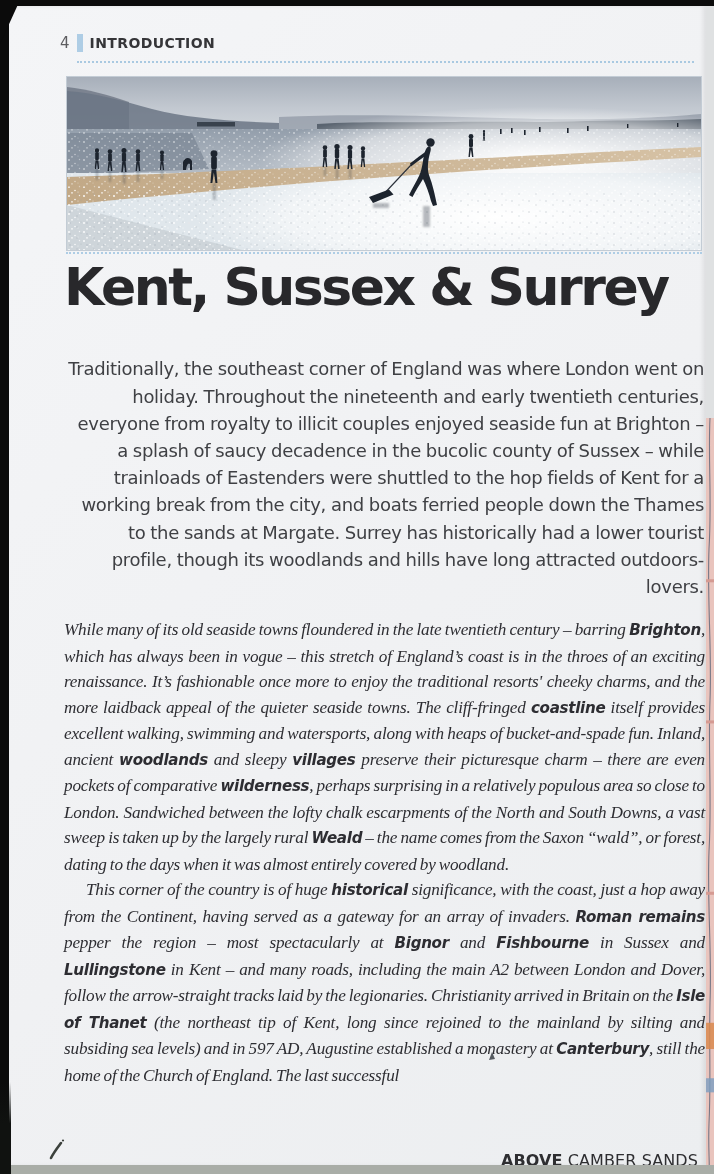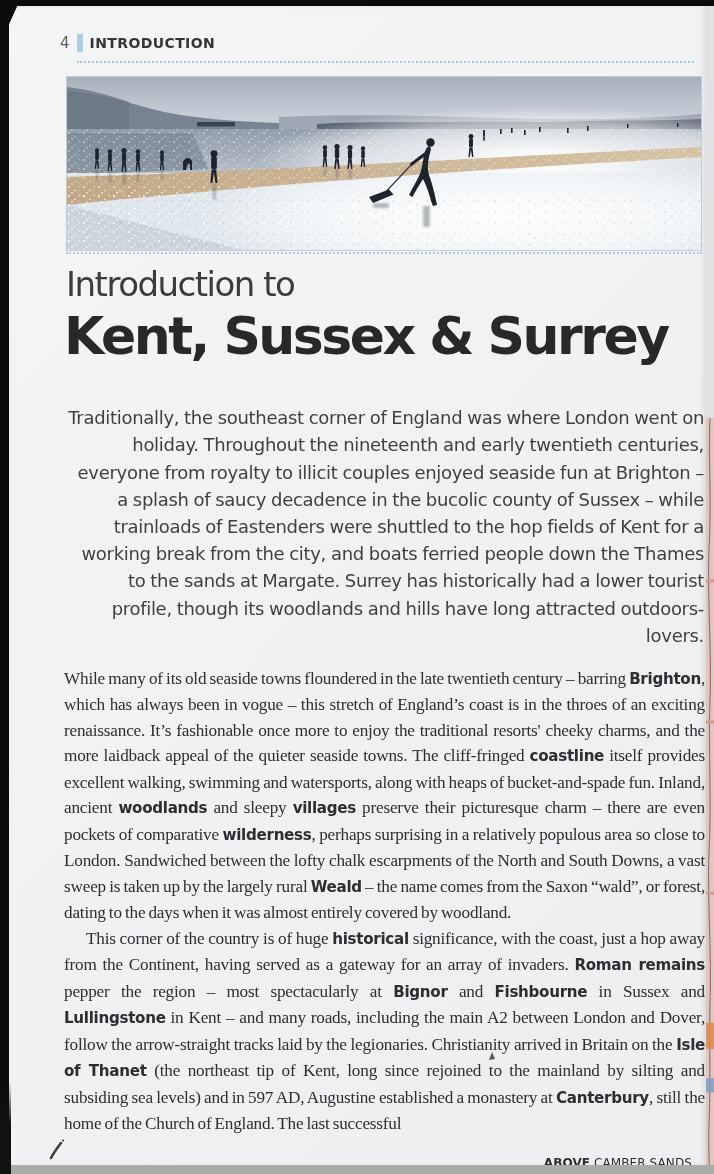--- a/index.html
+++ b/index.html
@@ -34,26 +34,26 @@
           letter-spacing:-1.5px;font-weight:normal;}
   .main-title{margin:2px 0 0 55px;font-size:52px;line-height:1.22;color:#28282b;
               font-weight:bold;letter-spacing:-2.5px;}
   
   .lead{margin:36px 4px 0 57px;width:638px;font-size:18px;line-height:27.2px;
         color:#3f4044;letter-spacing:-0.3px;word-spacing:-0.5px;text-align:right;}
   
   .body-copy{margin:17px 0 0 55px;width:641px;font-family:"Liberation Serif",serif;
              font-size:17.2px;line-height:25.5px;color:#2d2d32;text-align:justify;
              letter-spacing:-0.2px;word-spacing:-1px;}
-  .body-copy p{margin:0;}
+  .body-copy p{margin:0;font-style:italic;}
   .body-copy p + p{text-indent:22px;}
   .kw{font-family:"DejaVu Sans",sans-serif;font-weight:bold;font-size:0.88em;
       letter-spacing:-0.3px;}
   
-  .caption{position:absolute;right:14px;bottom:22px;font-size:12px;color:#2e2e31;
+  .caption{position:absolute;right:8px;bottom:22px;font-size:16px;color:#2e2e31;
            letter-spacing:0.1px;white-space:nowrap;}
   .caption .cap-label{font-weight:bold;}
   
   .artifact{position:absolute;pointer-events:none;}
   .pen-slash{left:39px;bottom:30px;width:18px;height:24px;}
   .pen-arrow{left:478px;top:1018px;width:10px;height:12px;}
   .speck-1{left:232px;bottom:6px;width:14px;height:13px;}
 </style>
 </head>
 <body>
@@ -220,21 +220,20 @@
               <path d="M4,-59 C0,-57 -1,-50 -2,-44 C-3,-38 -4,-33 -6,-29 C-9,-23 -13,-16 -16,-10 L-12.5,-8 C-9,-15 -5,-21 -2,-26 C1,-20 4,-12 6,-4 L8,1 L12,0 C10,-9 8,-20 4,-30 C2,-36 3,-45 5,-52 C6,-55 6.5,-58 4,-59 Z"></path>
               <path d="M3,-55 C-3,-51 -9,-46 -15,-41.5 L-14,-38.5 C-8,-43 -2,-48 4,-51 Z"></path>
             </g>
             <line x1="344" y1="88" x2="314" y2="120" stroke="#2a303a" stroke-width="1.1"></line>
             <path d="M302,120 L322,112.5 L326.5,117.5 L306,126 Z"></path>
           </g>
         </svg>
       </div>
       <div class="photo-rule"></div>
 
-      <div class="kicker">Introduction to</div>
       <div class="main-title">Kent, Sussex &amp; Surrey</div>
 
       <p class="lead">Traditionally, the southeast corner of England was where London went on holiday. Throughout the nineteenth and early twentieth centuries, everyone from royalty to illicit couples enjoyed seaside fun at Brighton – a splash of saucy decadence in the bucolic county of Sussex – while trainloads of Eastenders were shuttled to the hop fields of Kent for a working break from the city, and boats ferried people down the Thames to the sands at Margate. Surrey has historically had a lower tourist profile, though its woodlands and hills have long attracted outdoors-lovers.</p>
 
       <div class="body-copy">
         <p>While many of its old seaside towns floundered in the late twentieth century – barring <b class="kw">Brighton</b>, which has always been in vogue – this stretch of England’s coast is in the throes of an exciting renaissance. It’s fashionable once more to enjoy the traditional resorts' cheeky charms, and the more laidback appeal of the quieter seaside towns. The cliff-fringed <b class="kw">coastline</b> itself provides excellent walking, swimming and watersports, along with heaps of bucket-and-spade fun. Inland, ancient <b class="kw">woodlands</b> and sleepy <b class="kw">villages</b> preserve their picturesque charm – there are even pockets of comparative <b class="kw">wilderness</b>, perhaps surprising in a relatively populous area so close to London. Sandwiched between the lofty chalk escarpments of the North and South Downs, a vast sweep is taken up by the largely rural <b class="kw">Weald</b> – the name comes from the Saxon “wald”, or forest, dating to the days when it was almost entirely covered by woodland.</p>
         <p>This corner of the country is of huge <b class="kw">historical</b> significance, with the coast, just a hop away from the Continent, having served as a gateway for an array of invaders. <b class="kw">Roman remains</b> pepper the region – most spectacularly at <b class="kw">Bignor</b> and <b class="kw">Fishbourne</b> in Sussex and <b class="kw">Lullingstone</b> in Kent – and many roads, including the main A2 between London and Dover, follow the arrow-straight tracks laid by the legionaries. Christianity arrived in Britain on the <b class="kw">Isle of Thanet</b> (the northeast tip of Kent, long since rejoined to the mainland by silting and subsiding sea levels) and in 597 AD, Augustine established a monastery at <b class="kw">Canterbury</b>, still the home of the Church of England. The last successful</p>
       </div>
 
       <div class="caption">

